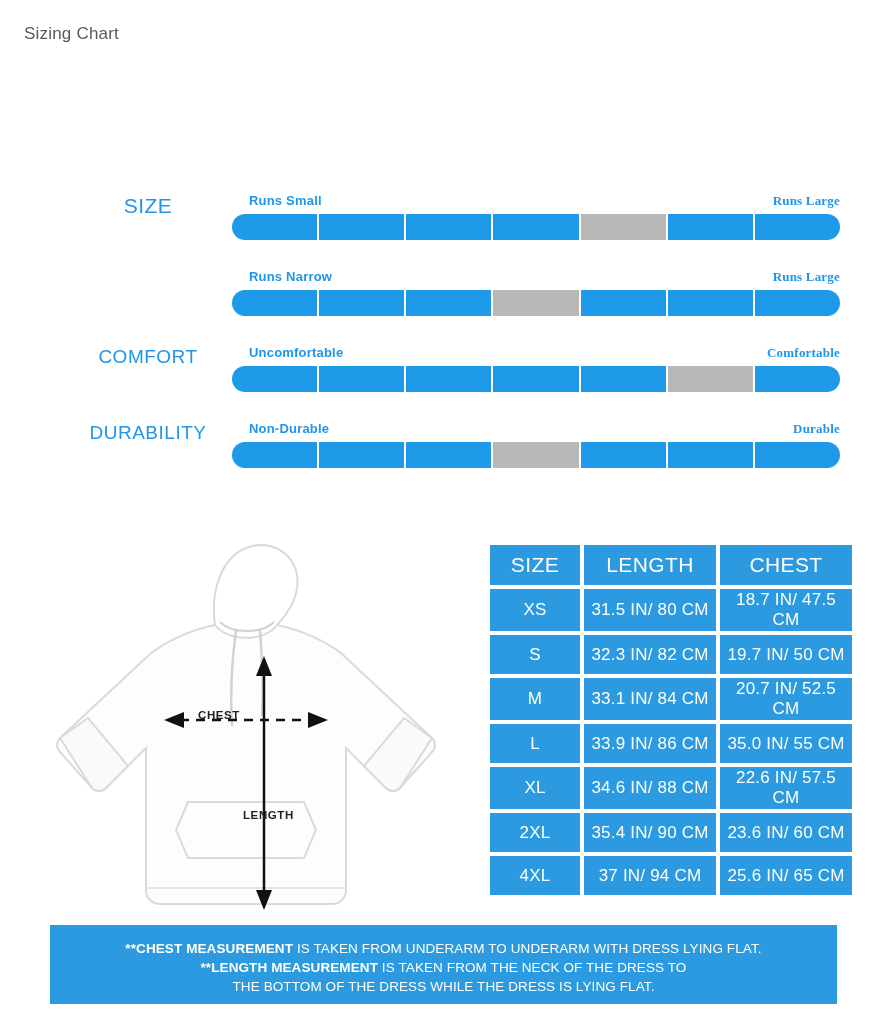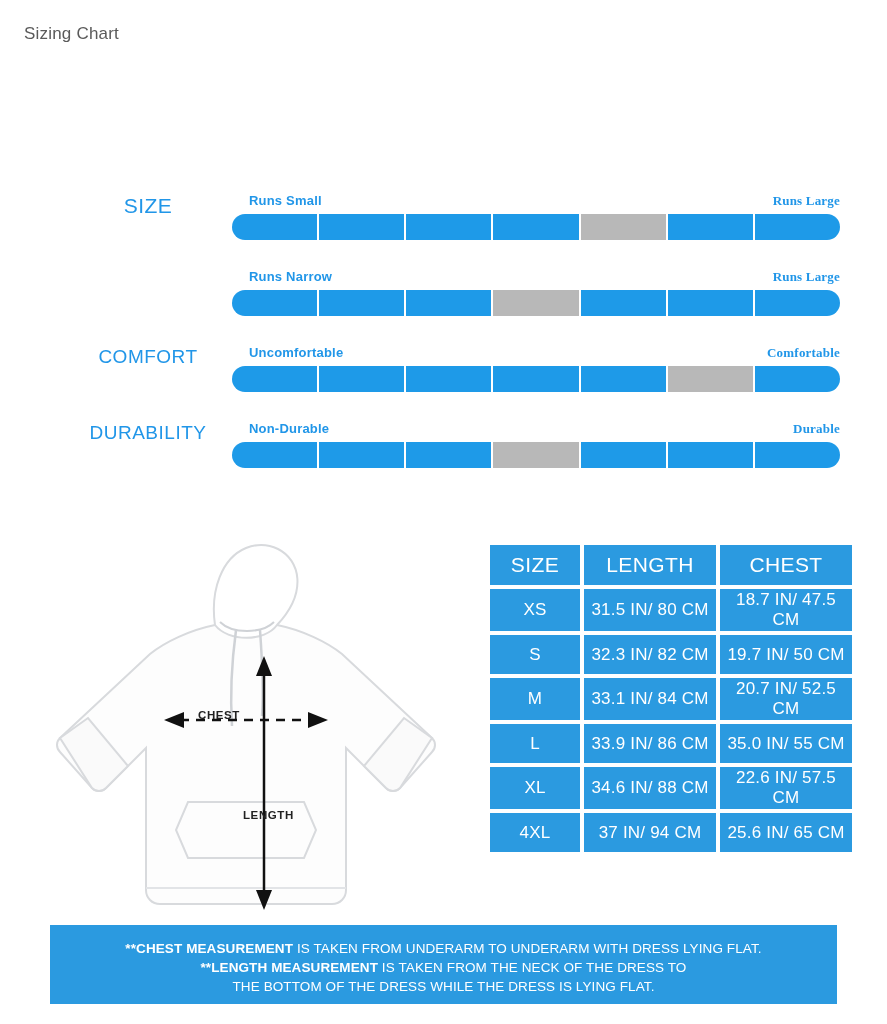--- a/index.html
+++ b/index.html
@@ -285,20 +285,25 @@
         <td>L</td>
         <td>33.9 IN/ 86 CM</td>
         <td>35.0 IN/ 55 CM</td>
       </tr>
       <tr>
         <td>XL</td>
         <td>34.6 IN/ 88 CM</td>
         <td>22.6 IN/ 57.5 CM</td>
       </tr>
       <tr>
+        <td>2XL</td>
+        <td>35.4 IN/ 90 CM</td>
+        <td>23.6 IN/ 60 CM</td>
+      </tr>
+      <tr>
         <td>4XL</td>
         <td>37 IN/ 94 CM</td>
         <td>25.6 IN/ 65 CM</td>
       </tr>
     </tbody>
   </table>
 
 </div>
 
 <div class="footnote">

